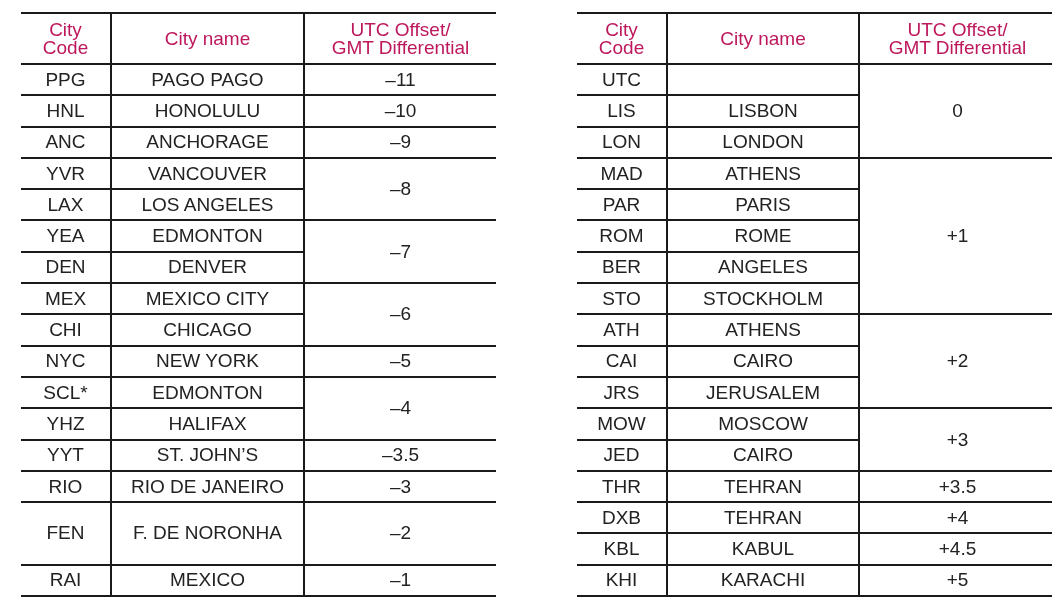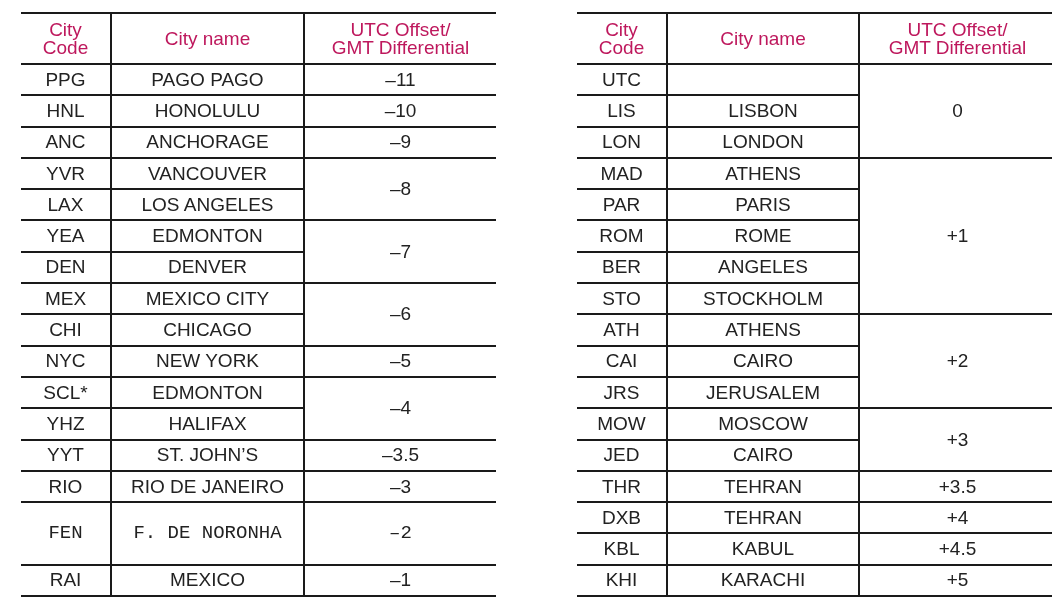--- a/index.html
+++ b/index.html
@@ -10,21 +10,21 @@
   table.tz.right { left: 577px; width: 478px; }
   table.tz th, table.tz td {
     border-top: 2px solid #1a1a1a; border-bottom: 2px solid #1a1a1a;
     border-left: 2px solid #1a1a1a; border-right: 2px solid #1a1a1a;
     text-align: center; vertical-align: middle; padding: 0; overflow: hidden; white-space: nowrap;
   }
   table.tz tr > *:first-child { border-left: none; }
   table.tz tr > *:last-child { border-right: none; }
   table.tz th { height: 49px; font-weight: normal; font-size: 19px; line-height: 18px; color: #be185d; }
   table.tz td { height: 29.3px; font-size: 19px; line-height: 20px; color: #222; }
-  table.tz td.tall { height: 60.6px; font-family: Liberation Mono, monospace; }
+  table.tz td.tall { height: 60.6px; }
   .left col.c1 { width: 90px; } .left col.c2 { width: 193px; } .left col.c3 { width: 192px; }
   .right col.c1 { width: 90px; } .right col.c2 { width: 192px; } .right col.c3 { width: 196px; }
 </style>
 </head>
 <body>
 
 <table class="tz left">
   <colgroup>
       <col class="c1">
       <col class="c2">

